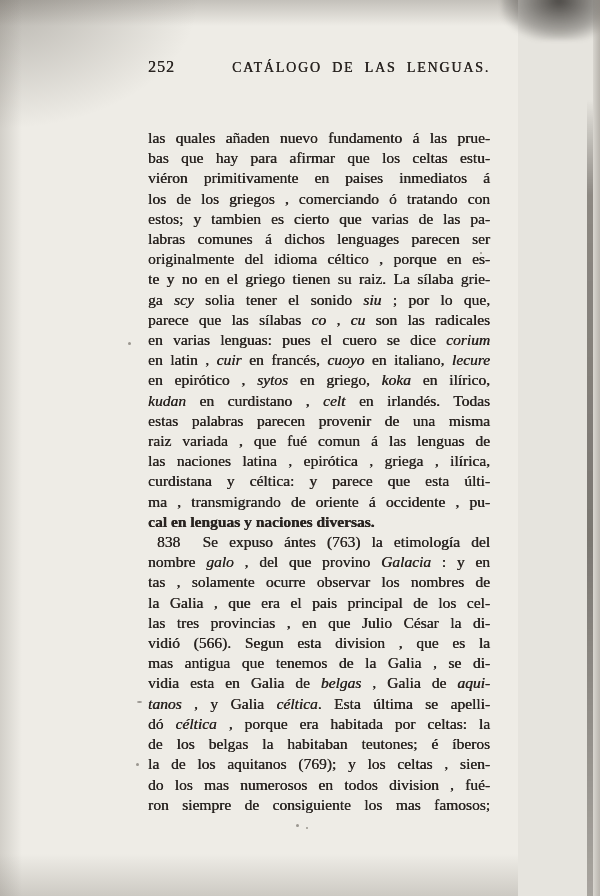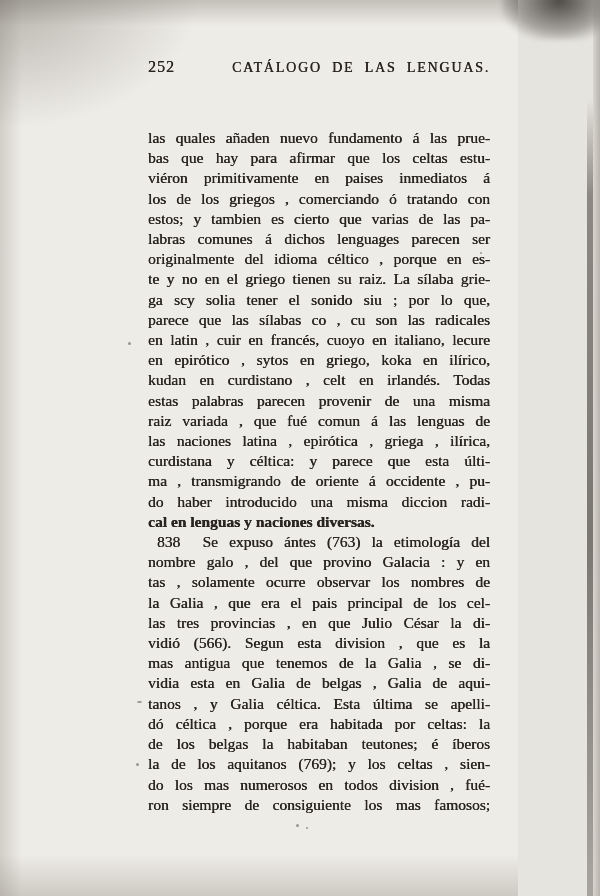--- a/index.html
+++ b/index.html
@@ -53,21 +53,21 @@
   }
   .paragraph { margin: 0; }
   .line {
     line-height: 20.2px;
     text-align: justify;
     text-align-last: justify;
     white-space: normal;
   }
   .line.no-justify { text-align-last: left; font-weight: bold; }
   .line.indent { text-indent: 9px; }
-  .it { }
+  .it { font-style: italic; }
 </style>
 </head>
 <body>
 
 <div class="page">
 
   <div class="artifact edge-top"></div>
   <div class="artifact corner-tl"></div>
   <div class="artifact blob-tr"></div>
   <div class="artifact edge-left"></div>
@@ -92,29 +92,29 @@
         <div class="line"><span>las quales añaden nuevo fundamento á las prue-</span></div>
         <div class="line"><span>bas que hay para afirmar que los celtas estu-</span></div>
         <div class="line"><span>viéron primitivamente en paises inmediatos á</span></div>
         <div class="line"><span>los de los griegos , comerciando ó tratando con</span></div>
         <div class="line"><span>estos; y tambien es cierto que varias de las pa-</span></div>
         <div class="line"><span>labras comunes á dichos lenguages parecen ser</span></div>
         <div class="line"><span>originalmente del idioma céltico , porque en es-</span></div>
         <div class="line"><span>te y no en el griego tienen su raiz. La sílaba grie-</span></div>
         <div class="line"><span>ga </span><span class="it">scy</span><span> solia tener el sonido </span><span class="it">siu</span><span> ; por lo que,</span></div>
         <div class="line"><span>parece que las sílabas </span><span class="it">co</span><span> , </span><span class="it">cu</span><span> son las radicales</span></div>
+        <div class="line"><span>en varias lenguas: pues el cuero se dice </span><span class="it">corium</span></div>
         <div class="line"><span>en latin , </span><span class="it">cuir</span><span> en francés, </span><span class="it">cuoyo</span><span> en italiano, </span><span class="it">lecure</span></div>
         <div class="line"><span>en epirótico , </span><span class="it">sytos</span><span> en griego, </span><span class="it">koka</span><span> en ilírico,</span></div>
         <div class="line"><span class="it">kudan</span><span> en curdistano , </span><span class="it">celt</span><span> en irlandés. Todas</span></div>
         <div class="line"><span>estas palabras parecen provenir de una misma</span></div>
         <div class="line"><span>raiz variada , que fué comun á las lenguas de</span></div>
         <div class="line"><span>las naciones latina , epirótica , griega , ilírica,</span></div>
         <div class="line"><span>curdistana y céltica: y parece que esta últi-</span></div>
         <div class="line"><span>ma , transmigrando de oriente á occidente , pu-</span></div>
-        <div class="line"><span>do haber introducido una misma diccion radi-</span></div>
         <div class="line no-justify"><span>cal en lenguas y naciones diversas.</span></div>
       </div>
       <div class="paragraph">
         <div class="line indent"><span>838&nbsp;&nbsp;Se expuso ántes (763) la etimología del</span></div>
         <div class="line"><span>nombre </span><span class="it">galo</span><span> , del que provino </span><span class="it">Galacia</span><span> : y en</span></div>
         <div class="line"><span>tas , solamente ocurre observar los nombres de</span></div>
         <div class="line"><span>la Galia , que era el pais principal de los cel-</span></div>
         <div class="line"><span>las tres provincias , en que Julio César la di-</span></div>
         <div class="line"><span>vidió (566). Segun esta division , que es la</span></div>
         <div class="line"><span>mas antigua que tenemos de la Galia , se di-</span></div>

